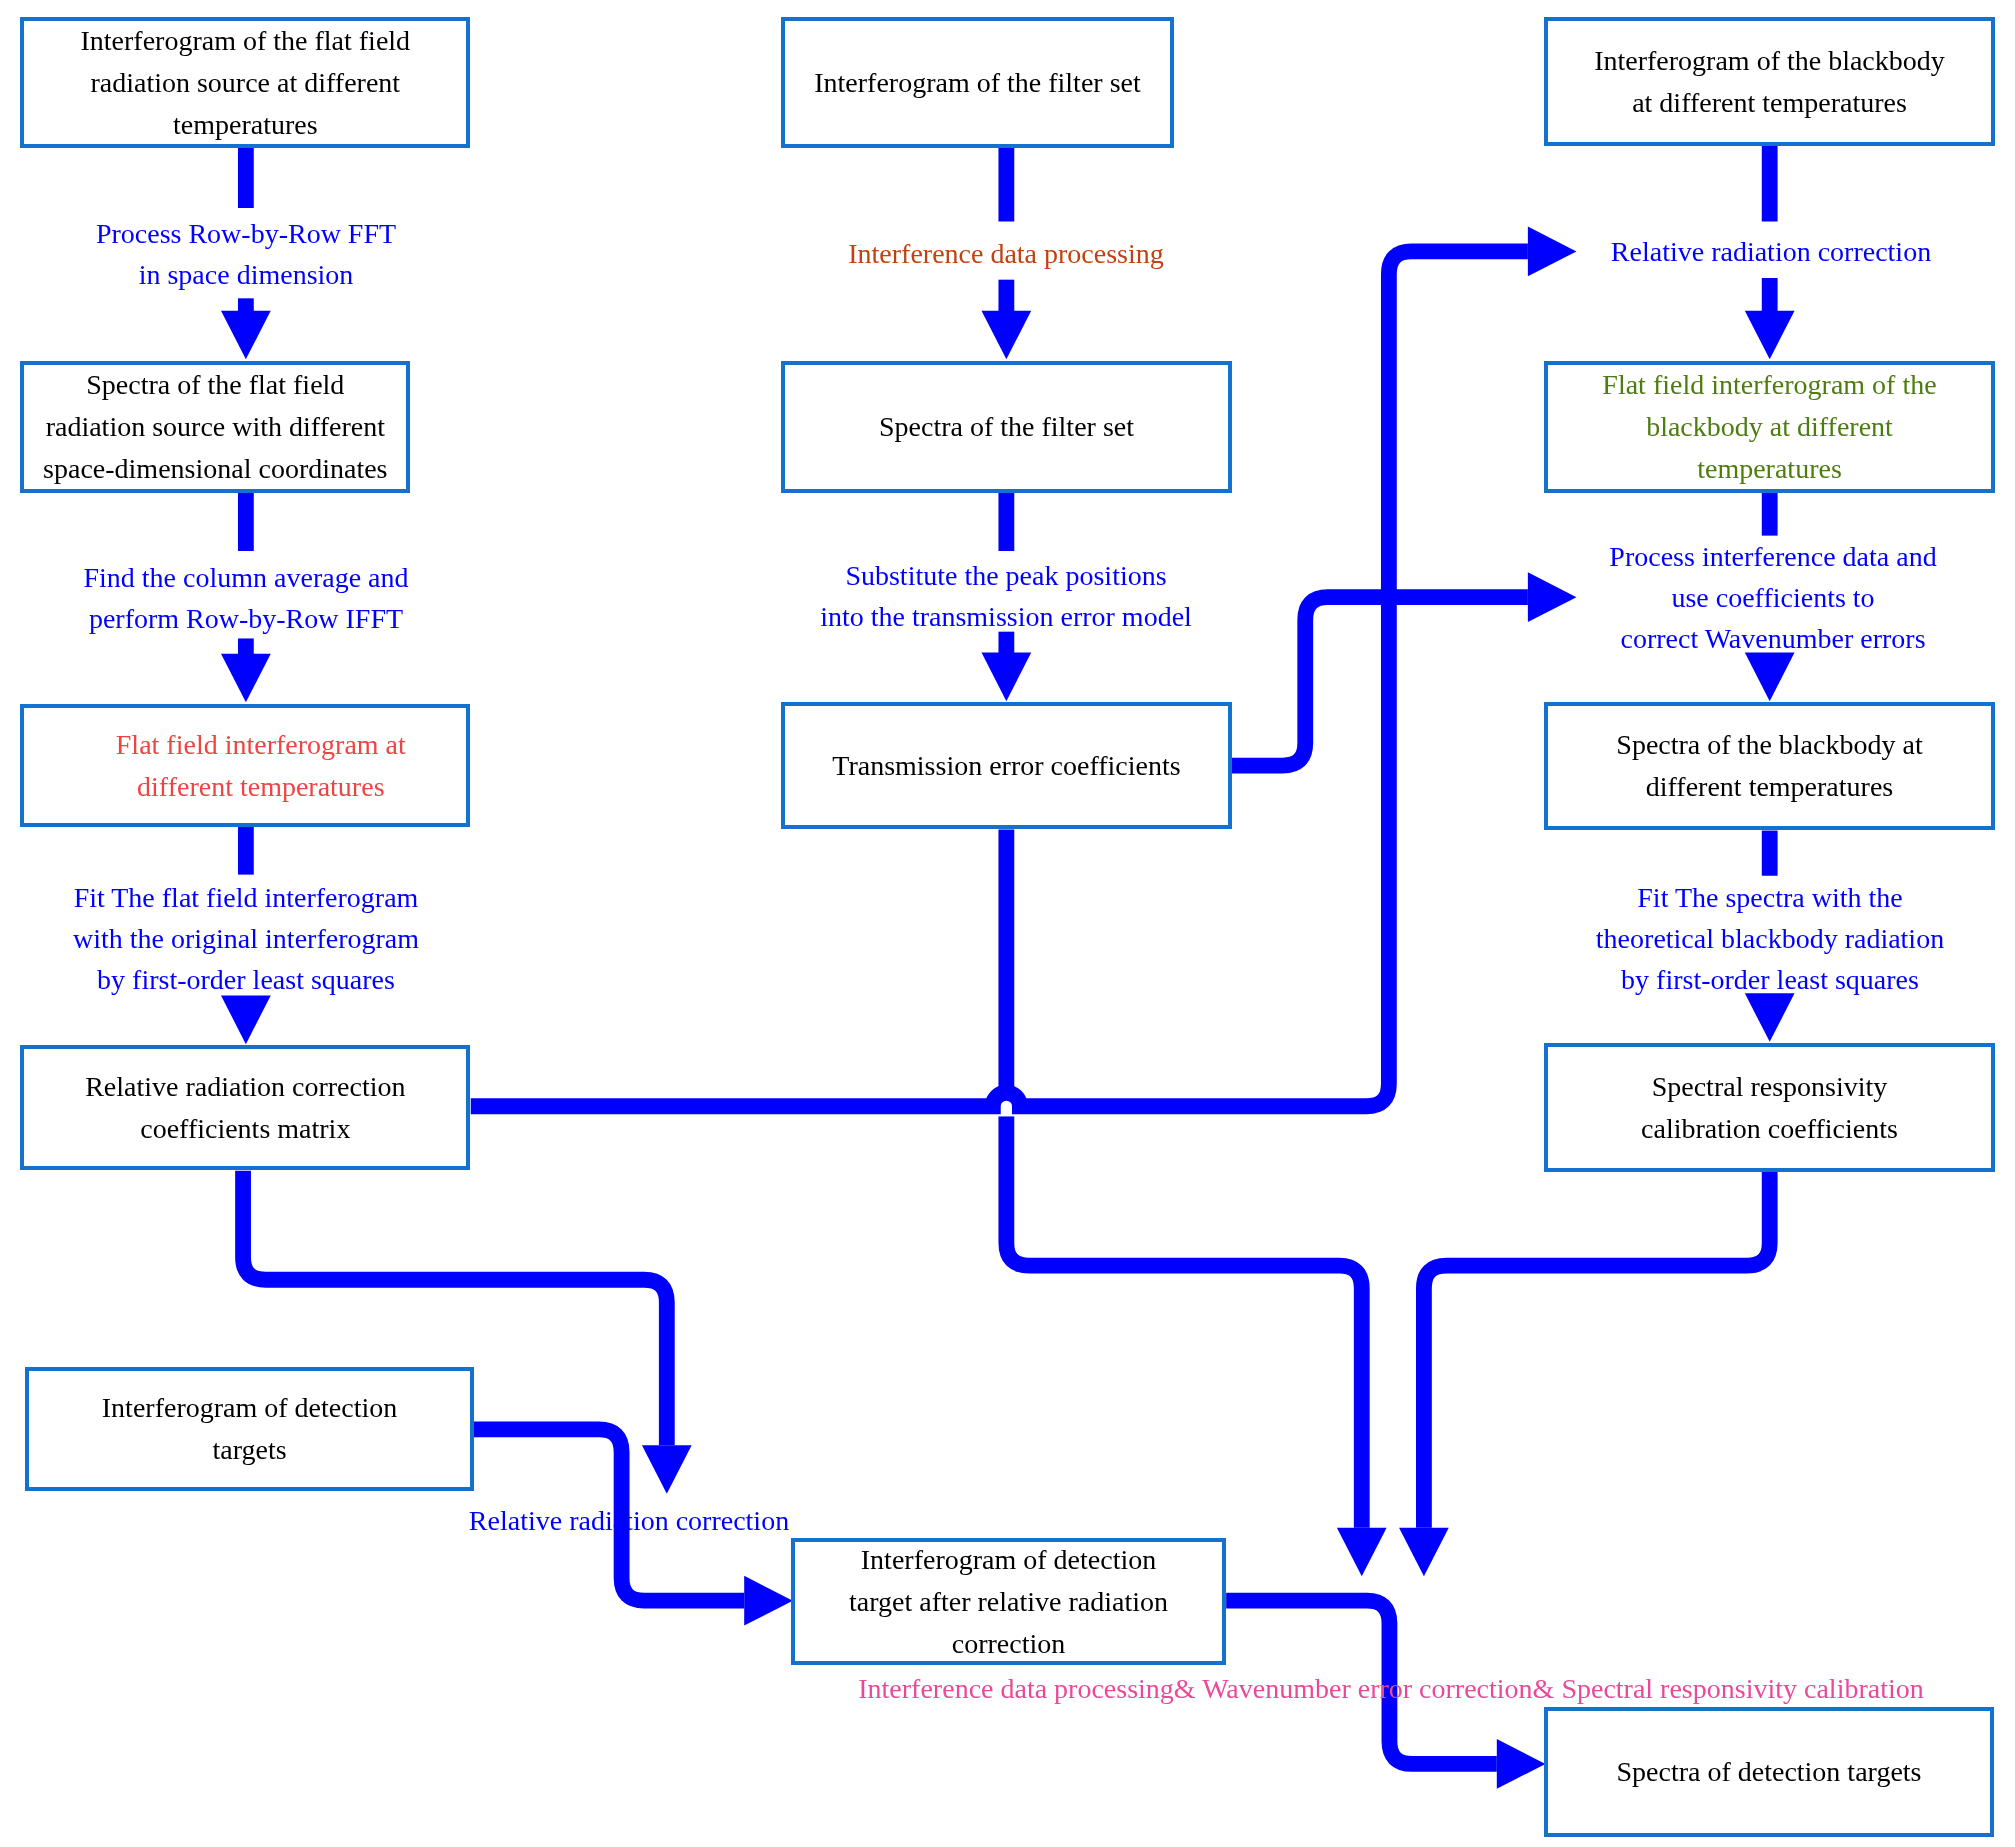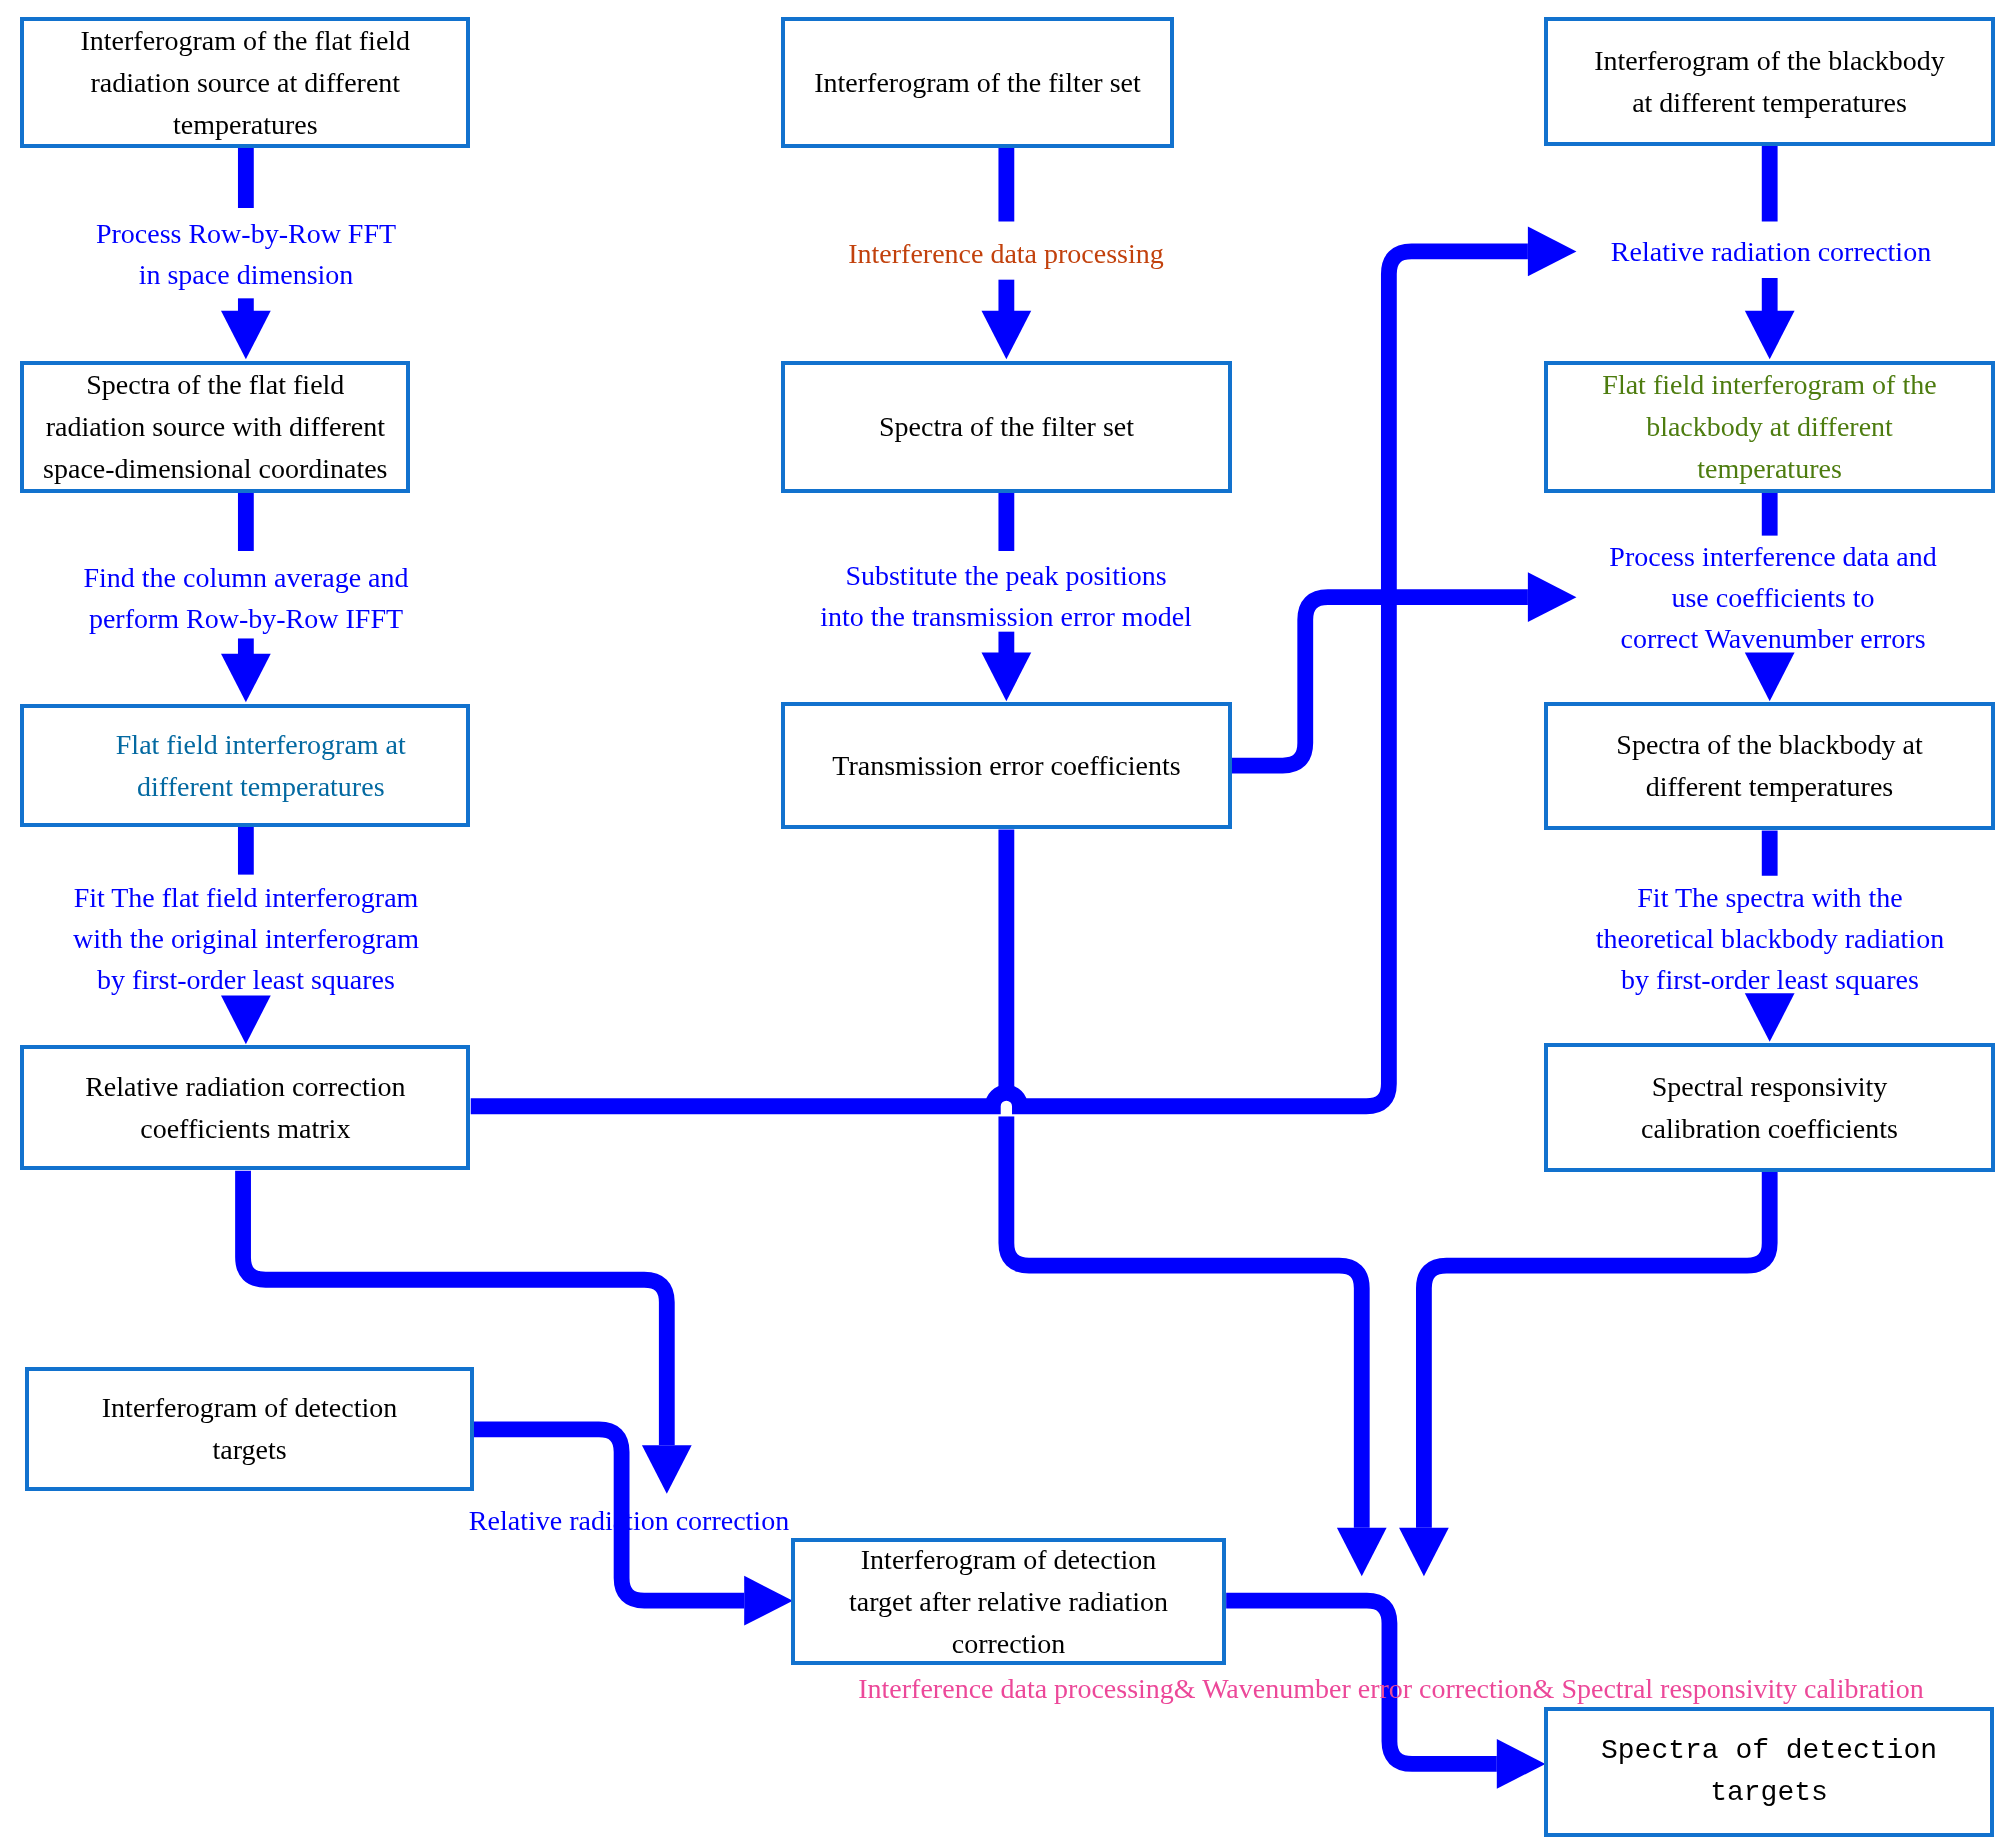--- a/index.html
+++ b/index.html
@@ -73,21 +73,21 @@
         <div>space-dimensional coordinates</div>
       </div>
       <div class="box" style="left: 781px; top: 361px; width: 451px; height: 132px; border: 4.5px solid rgb(18, 114, 206); color: rgb(0, 0, 0);">
         <div>Spectra of the filter set</div>
       </div>
       <div class="box" style="left: 1544px; top: 361px; width: 451px; height: 132px; border: 4.5px solid rgb(18, 114, 206); color: #4d7c0f;">
         <div>Flat field interferogram of the</div>
         <div>blackbody at different</div>
         <div>temperatures</div>
       </div>
-      <div class="box" style="left: 20.3px; top: 704px; width: 450px; height: 123px; border: 4.5px solid rgb(18, 114, 206); color: #0369a1; padding-left: 31px;">
+      <div class="box" style="left: 20.3px; top: 704px; width: 450px; height: 123px; border: 4.5px solid rgb(18, 114, 206); color: #ef4444; padding-left: 31px;">
         <div>Flat field interferogram at</div>
         <div>different temperatures</div>
       </div>
       <div class="box" style="left: 781px; top: 702px; width: 451px; height: 127px; border: 4.5px solid rgb(18, 114, 206); color: rgb(0, 0, 0);">
         <div>Transmission error coefficients</div>
       </div>
       <div class="box" style="left: 1544px; top: 702px; width: 451px; height: 128px; border: 4.5px solid rgb(18, 114, 206); color: rgb(0, 0, 0);">
         <div>Spectra of the blackbody at</div>
         <div>different temperatures</div>
       </div>
@@ -101,21 +101,21 @@
       </div>
       <div class="box" style="left: 25px; top: 1367px; width: 449px; height: 124px; border: 4.5px solid rgb(18, 114, 206); color: rgb(0, 0, 0);">
         <div>Interferogram of detection</div>
         <div>targets</div>
       </div>
       <div class="box" style="left: 791px; top: 1538px; width: 435px; height: 127px; border: 4.5px solid rgb(18, 114, 206); color: rgb(0, 0, 0);">
         <div>Interferogram of detection</div>
         <div>target after relative radiation</div>
         <div>correction</div>
       </div>
-      <div class="box" style="left: 1544px; top: 1707px; width: 450px; height: 130px; border: 4.5px solid rgb(18, 114, 206); color: rgb(0, 0, 0); font-family: Liberation Mono, monospace;">
+      <div class="box" style="left: 1544px; top: 1707px; width: 450px; height: 130px; border: 4.5px solid rgb(18, 114, 206); color: rgb(0, 0, 0);">
         <div>Spectra of detection targets</div>
       </div>
     </div>
   <div id="labels">
       <div class="label" style="left: 246px; top: 254px; color: rgb(0, 0, 254);">
         <div>Process Row-by-Row FFT</div>
         <div>in space dimension</div>
       </div>
       <div class="label" style="left: 246px; top: 598px; color: rgb(0, 0, 254);">
         <div>Find the column average and</div>

